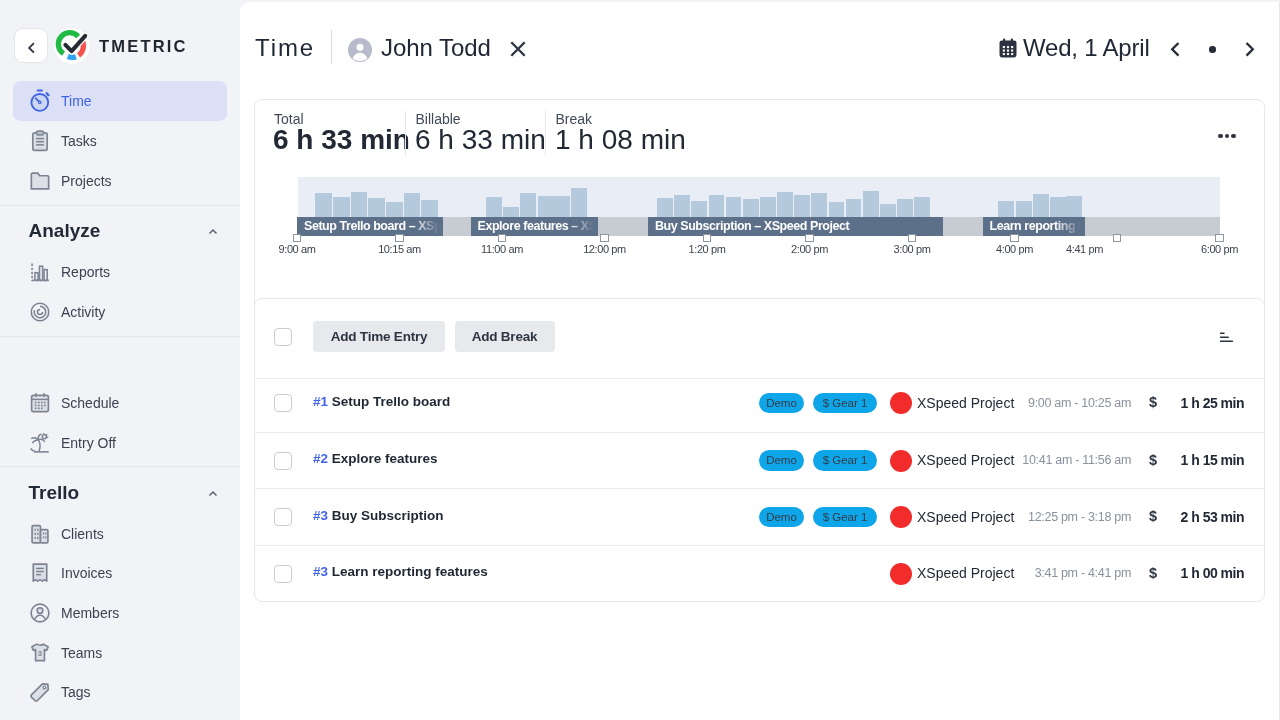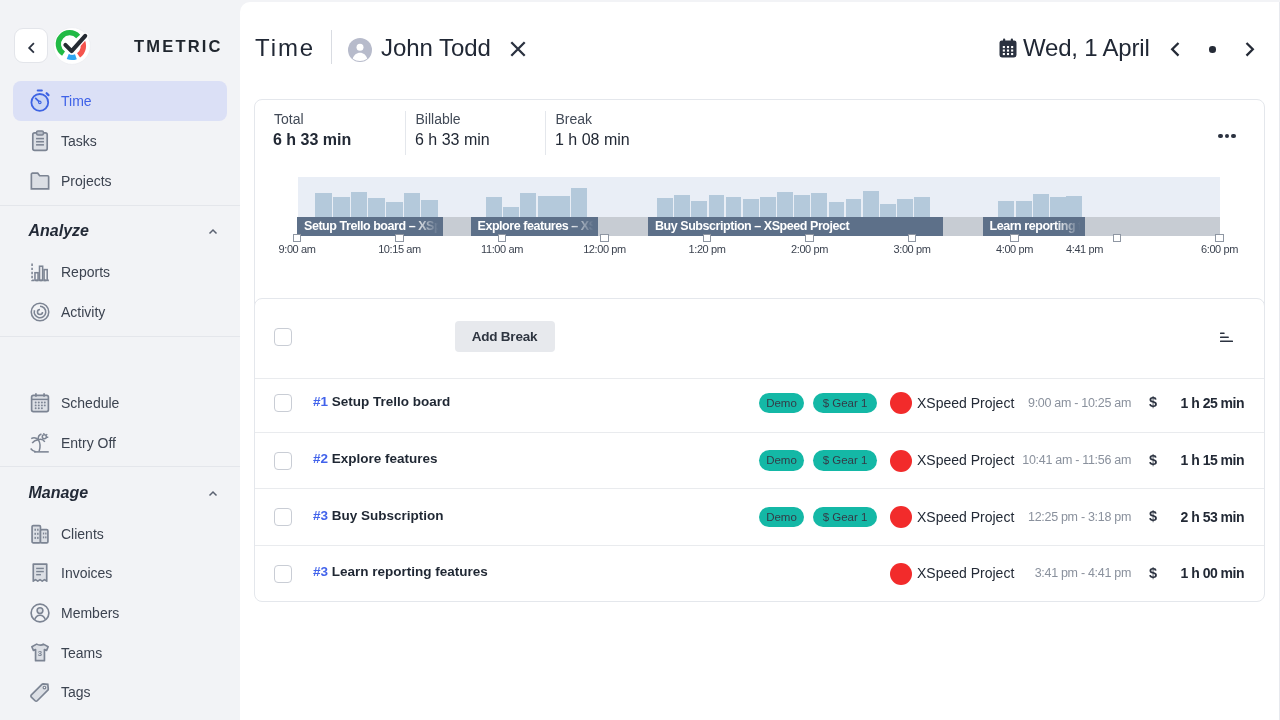--- a/index.html
+++ b/index.html
@@ -1,48 +1,48 @@
 <!DOCTYPE html>
 <html><head><meta charset="utf-8"><title>TMetric</title><style>
 * { margin:0; padding:0; box-sizing:border-box; }
 html,body { width:1280px; height:720px; overflow:hidden; font-family:"Liberation Sans",sans-serif; }
 body { background:#f2f3f6; position:relative; }
 .panel { position:absolute; left:240px; top:2px; width:1040px; height:718px; background:#fff; border-top-left-radius:10px; }
 .sidebar { position:absolute; left:0; top:0; width:240px; height:720px; background:#f2f3f6; }
-.brandname { position:absolute; left:99px; top:37px; font-size:16.5px; font-weight:800; letter-spacing:2.2px; color:#20262e;margin-left:35px; }
+.brandname { position:absolute; left:99px; top:37px; font-size:16.5px; font-weight:800; letter-spacing:2.2px; color:#20262e; }
 .sitem { position:absolute; left:13px; width:214px; height:40px; border-radius:8px; }
 .sitem .ic { position:absolute; left:15px; top:8px; width:24px; height:24px; }
 .sitem .lb { position:absolute; left:48px; top:13px; font-size:14px; line-height:14px; color:#3c4350; }
 .sitem.active { background:#dbe0f6; }
 .sitem.active .lb { color:#3f62e8; }
 .sdiv { position:absolute; left:0; width:240px; height:1px; background:#e4e6eb; }
 .shdr { position:absolute; left:13px; width:214px; height:20px; }
-.shdr span { position:absolute; left:15.5px; top:0.8px; font-size:16px; line-height:13.5px; font-weight:700; color:#232a37;font-style:italic; }
+.shdr span { position:absolute; left:15.5px; top:0.8px; font-size:19px; line-height:13.5px; font-weight:700; color:#232a37; }
 .shdr svg { position:absolute; right:8px; top:3px; }
 .hdr-t { position:absolute; font-size:24px; line-height:24px; color:#212835; }
 .card { position:absolute; left:254px; width:1011px; background:#fff; border:1px solid #e4e7ec; border-radius:8px; }
 .slabel { position:absolute; top:11.6px; font-size:14px; line-height:14px; color:#424a57; }
-.snum { position:absolute; top:28.4px; font-size:16px; line-height:24px; color:#222935; letter-spacing:0px; }
+.snum { position:absolute; top:28.4px; font-size:28px; line-height:24px; color:#222935; letter-spacing:0px; }
 .vdiv { position:absolute; top:11px; width:1px; height:44px; background:#e4e7ec; }
 .chartbg { position:absolute; left:43px; top:77px; width:922px; height:40px; background:#e9eef6; }
 .bar { position:absolute; background:#b4c9db; }
 .gband { position:absolute; left:43px; top:117px; width:922px; height:19px; background:#c7ccd3; }
 .seg { position:absolute; top:117px; height:19px; background:#5d7089; overflow:hidden; white-space:nowrap; }
 .seg span { position:absolute; left:7px; top:3px; font-size:12.5px; line-height:13px; font-weight:700; color:#fff; letter-spacing:-0.45px; }
 .seg .fade { position:absolute; right:0; top:0; width:30px; height:19px; background:linear-gradient(90deg,rgba(93,112,137,0),#5d7089 85%); }
 .mk { position:absolute; top:133.5px; width:8.2px; height:8.2px; background:#fff; border:1.4px solid #8f97a3; }
 .ax { position:absolute; top:143px; width:100px; text-align:center; font-size:11px; line-height:12px; color:#3c4350; letter-spacing:-0.4px; }
 .dots3 { position:absolute; left:963px; top:33.8px; display:flex; gap:2px; }
 .dots3 i { width:4.5px; height:4.5px; border-radius:50%; background:#2b3240; }
 .cb { position:absolute; width:18px; height:18px; border:1.5px solid #c9cdd5; border-radius:4px; background:#fff; }
 .btn { position:absolute; top:21.5px; height:31.5px; background:#e7e9ed; border-radius:4px; font-size:13.5px; font-weight:700; color:#2e3540; text-align:center; line-height:31.5px; letter-spacing:-0.2px; }
 .rdiv { position:absolute; left:0; width:1009px; height:1px; background:#e9ebee; }
 .ename { position:absolute; left:58px; font-size:13.5px; line-height:16px; font-weight:700; color:#1f2733; letter-spacing:0px; }
 .enum { color:#4263eb; }
-.pill { position:absolute; height:20.5px; background:#14b8a6; border-radius:10.5px; font-size:11.5px; color:#343b47; text-align:center; line-height:20.5px; }
+.pill { position:absolute; height:20.5px; background:#0ea5e9; border-radius:10.5px; font-size:11.5px; color:#343b47; text-align:center; line-height:20.5px; }
 .rdot { position:absolute; left:635px; width:22px; height:22px; border-radius:50%; background:#f22b2b; }
 .eproj { position:absolute; left:662px; font-size:14px; line-height:17px; color:#232a36; }
 .etime { position:absolute; left:676px; width:200px; text-align:right; font-size:12.5px; line-height:15px; color:#8a919d; letter-spacing:-0.3px; }
 .edol { position:absolute; left:894px; font-size:14.5px; line-height:17px; font-weight:700; color:#2b3240; }
 .edur { position:absolute; left:839px; width:150px; text-align:right; font-size:14px; line-height:16.5px; font-weight:700; color:#222935; letter-spacing:-0.5px; }
 </style></head>
 <body>
 <div class="panel"></div>
 <div style="position:absolute;left:1278.5px;top:2px;width:1px;height:718px;background:#e7e9ee"></div>
 <div class="sidebar">
@@ -157,21 +157,21 @@
             <path d="M8.6 7.2Q12.2 6.1 14 9"></path>
             <path d="M8.6 7.2q2.6 4.4 0.6 9.8"></path>
             <path d="M2.2 14.6q1.5 2.2 4.3 2.6"></path>
             <path d="M5 17.4h12.3" stroke-width="1.3"></path>
           </g>
         </svg></span>
       <span class="lb">Entry Off</span>
     </div>
 <div class="sdiv" style="top:465.5px"></div>
 <div class="shdr" style="top:485px">
-      <span>Manage</span>
+      <span>Trello</span>
       <svg width="12" height="12" viewBox="0 0 12 12">
         <path d="M2.5 7.5L6 4l3.5 3.5" fill="none" stroke="#5b6271" stroke-width="1.5"></path>
       </svg>
     </div>
 <div class="sitem" style="top:514px">
       <span class="ic"><svg width="24" height="24" viewBox="0 0 20 20">
           <g>
             <rect x="3.4" y="3" width="7" height="14.4" rx="1" fill="#dcdfe5" stroke="#7c8493" stroke-width="1.4"></rect>
             <rect x="10.4" y="6.4" width="6.2" height="11" rx="1" fill="#dcdfe5" stroke="#7c8493" stroke-width="1.4"></rect>
             <g fill="#7c8493">
@@ -353,20 +353,21 @@
 <div class="ax" style="left:402.0px">1:20 pm</div>
 <div class="ax" style="left:504.5px">2:00 pm</div>
 <div class="ax" style="left:607.0px">3:00 pm</div>
 <div class="ax" style="left:709.5px">4:00 pm</div>
 <div class="ax" style="left:779.5px">4:41 pm</div>
 <div class="ax" style="left:914.5px">6:00 pm</div>
 
 </div>
 <div class="card" style="top:298px;height:303.5px">
 <div class="cb" style="left:18.5px;top:28.5px"></div>
+<div class="btn" style="left:58px;width:132px">Add Time Entry</div>
 <div class="btn" style="left:199.5px;width:100px">Add Break</div>
 <svg width="14" height="11" viewBox="0 0 14 11" style="position:absolute;left:964.5px;top:33px">
       <g fill="#2b3240">
         <rect x="0" y="0.4" width="4.6" height="1.7" rx="0.5"></rect>
         <rect x="0" y="4.4" width="8.8" height="1.7" rx="0.5"></rect>
         <rect x="0" y="8.4" width="13" height="1.7" rx="0.5"></rect>
       </g>
     </svg>
 <div class="cb" style="left:18.5px;top:95.0px"></div>
 <div class="ename" style="top:94.5px"><span class="enum">#1</span> Setup Trello board</div>

